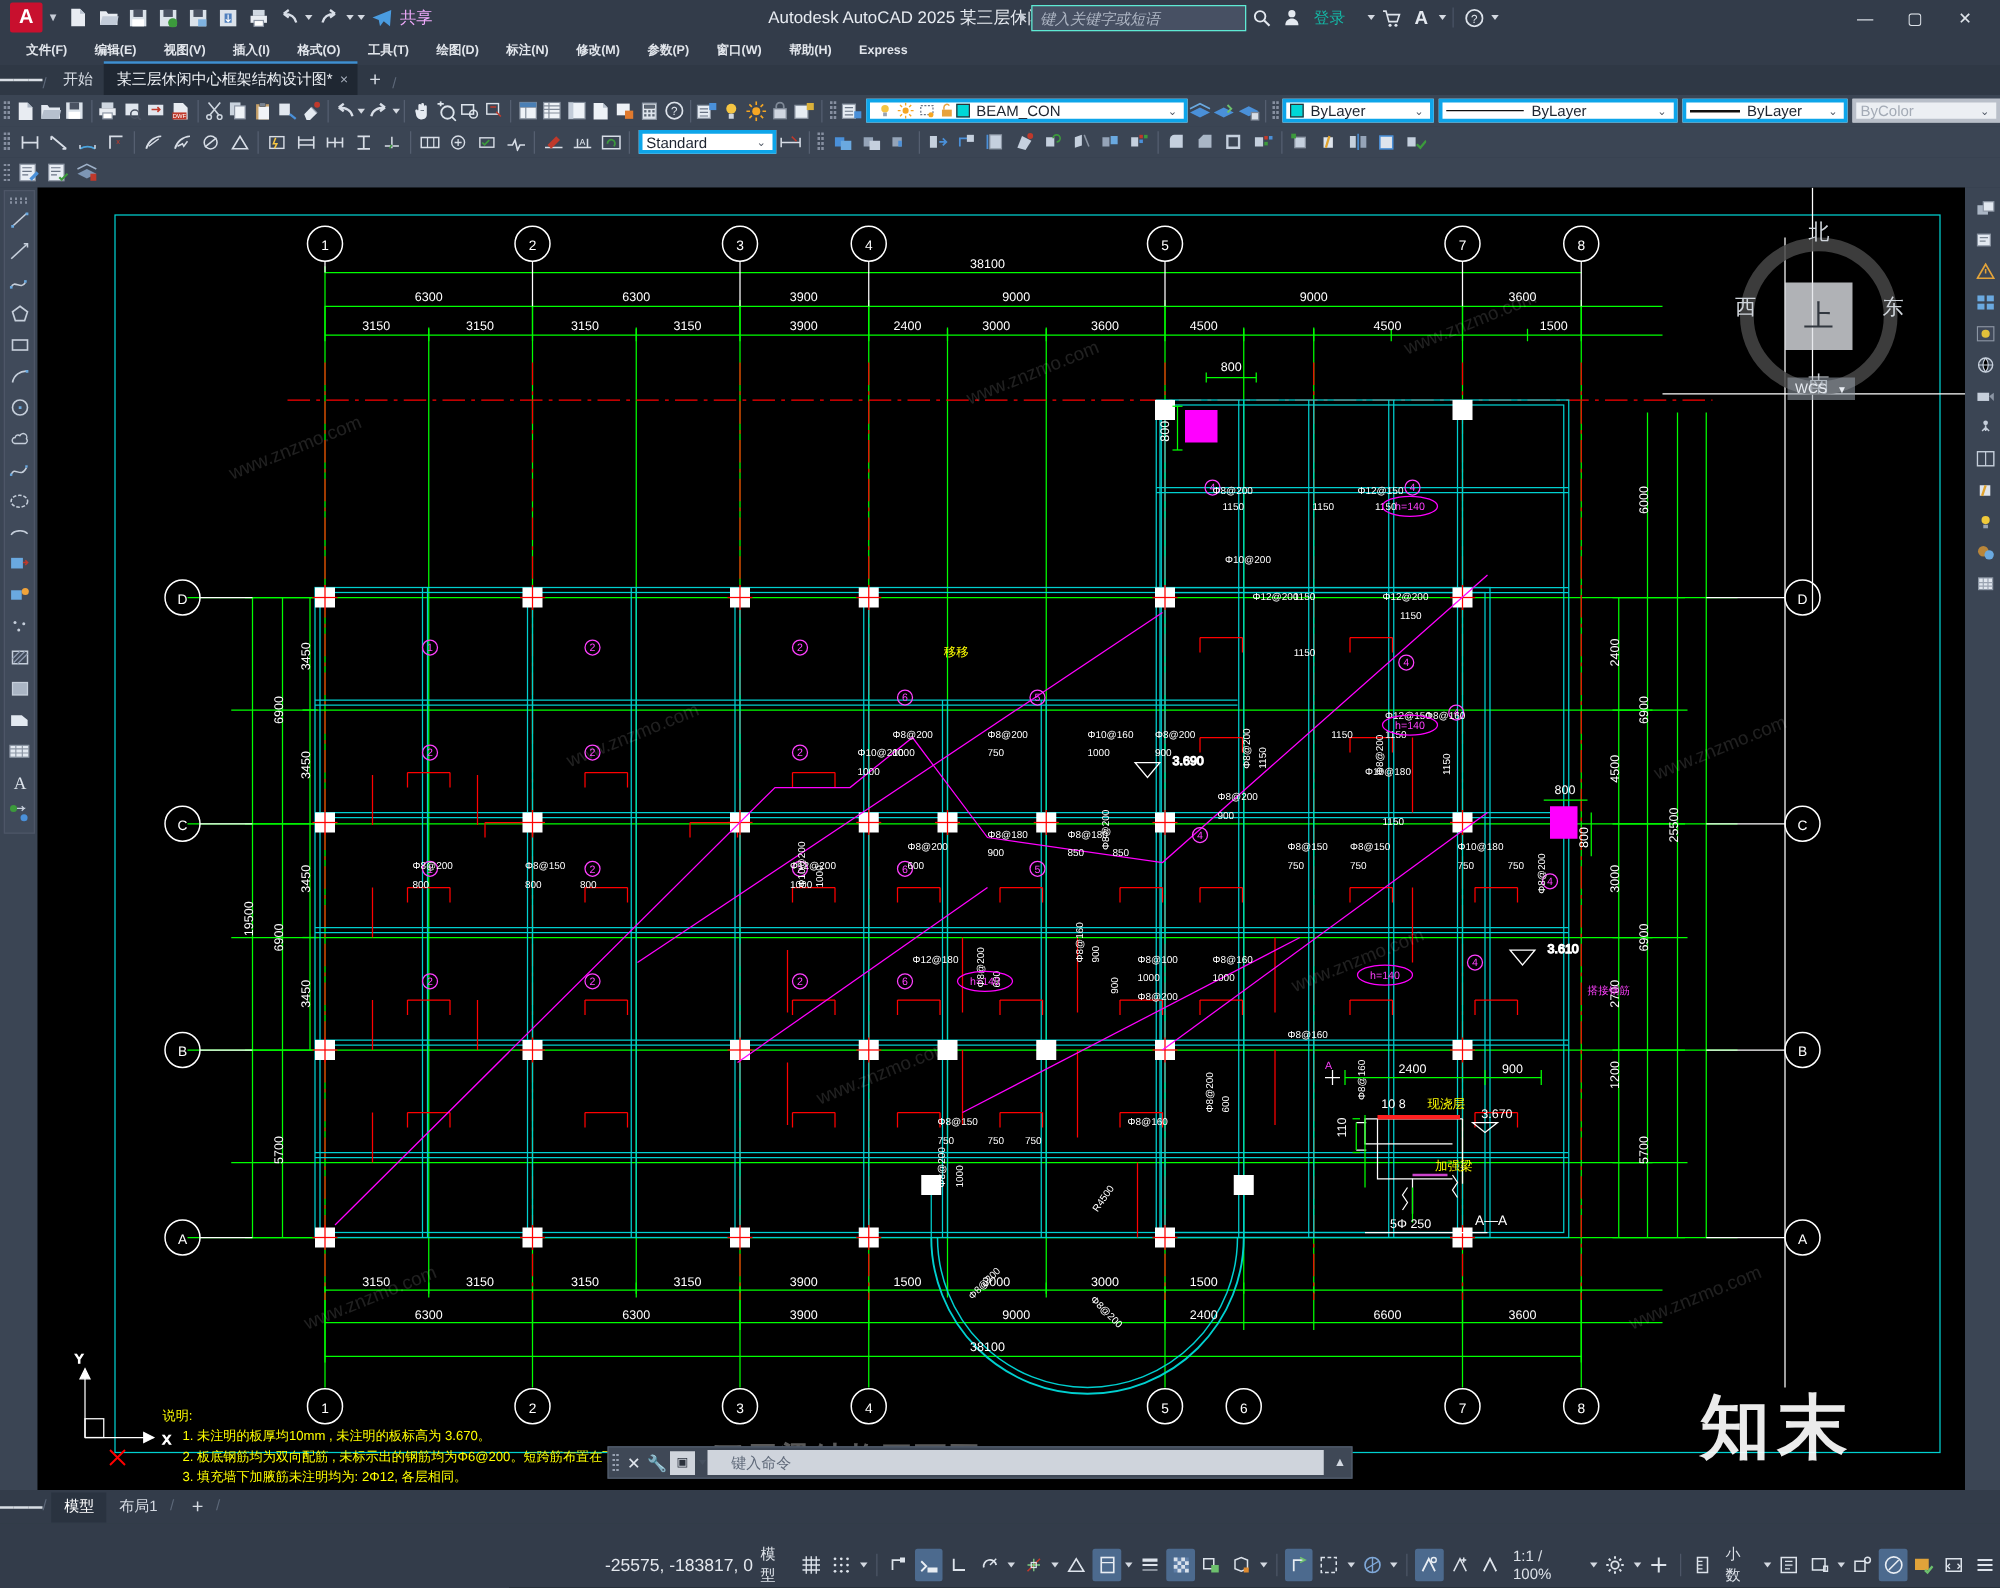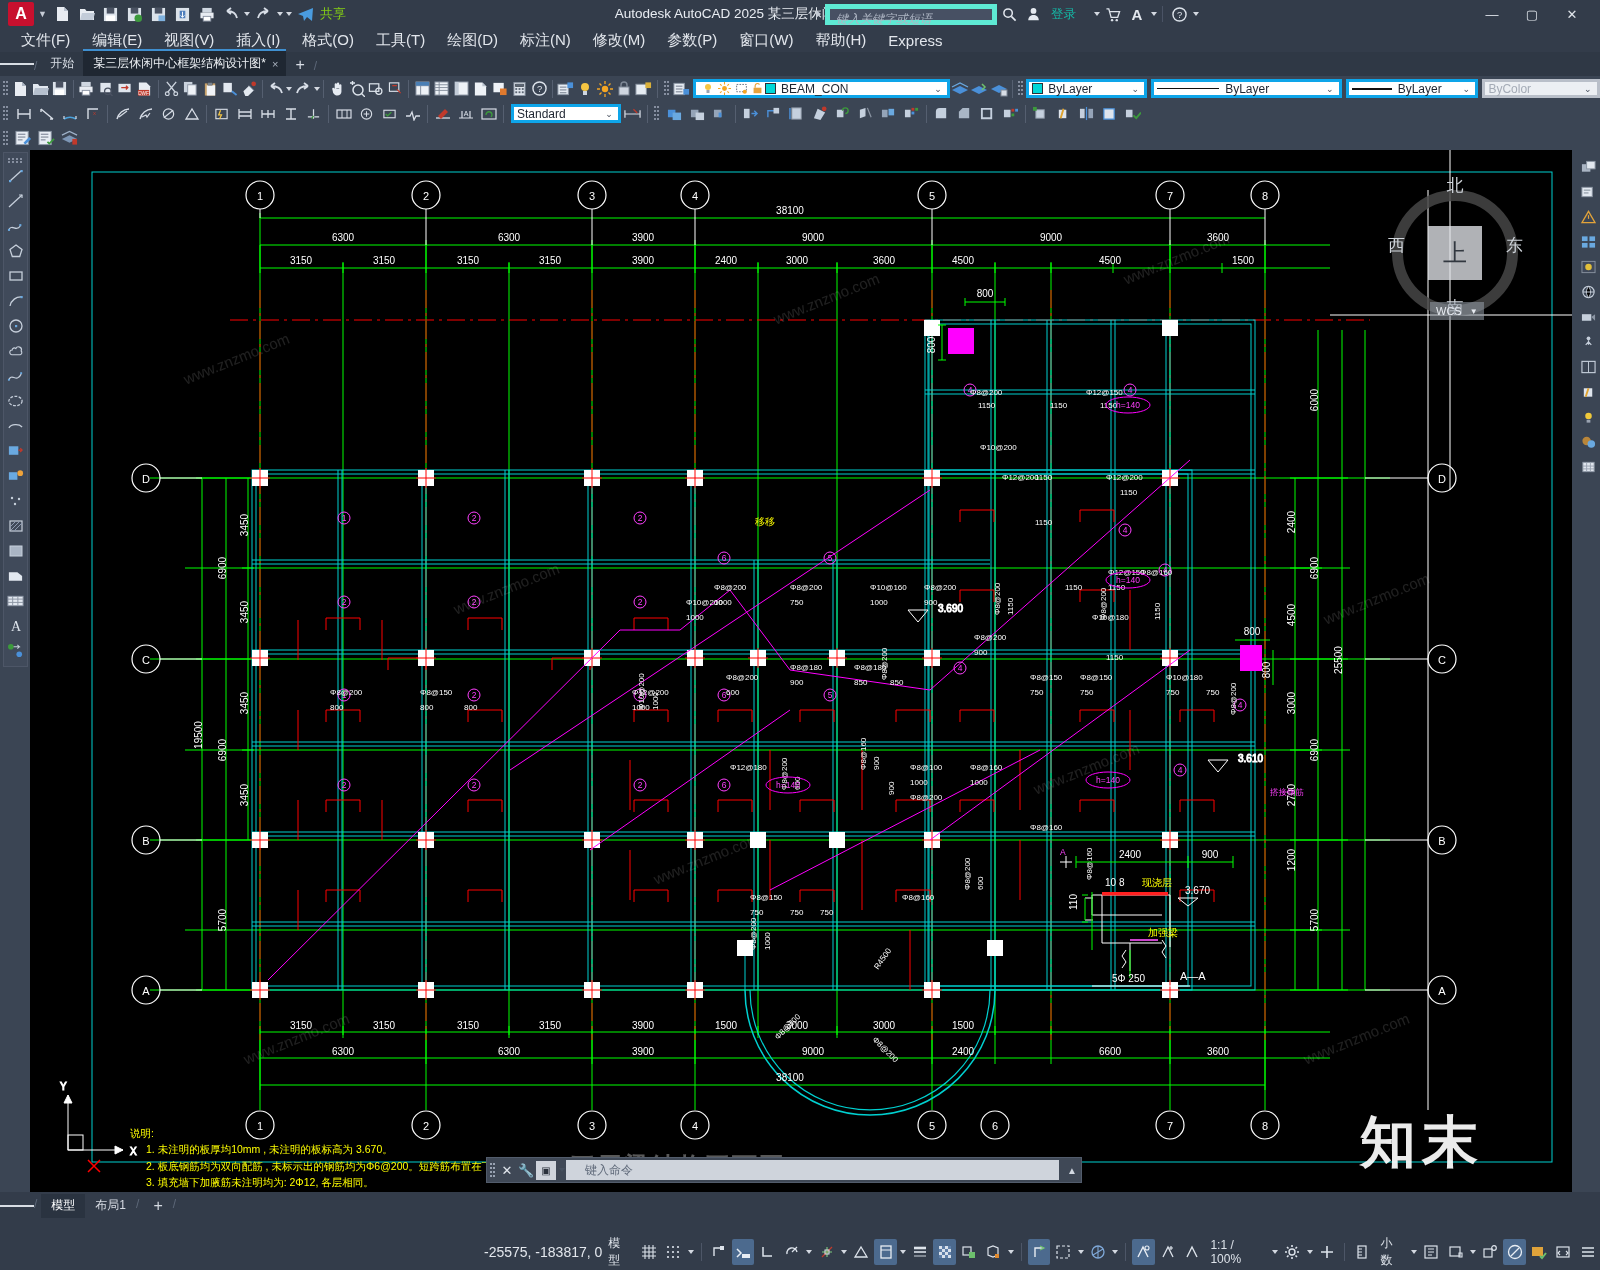--- a/index.html
+++ b/index.html
@@ -11,42 +11,42 @@
   .titlebar { position:absolute; left:0; top:0; width:1600px; height:28px;
     background:#333c4a; display:flex; align-items:center; }
   .alogo { width:26px; height:24px; margin-left:8px; background:#c8102e; color:#fff;
     font-weight:bold; font-size:16px; display:flex; align-items:center; justify-content:center;
     border-radius:2px;}
   .tb-caret { color:#c6ccd6; font-size:9px; margin:0 4px; }
   .qicon { width:22px; height:22px; margin:0 1px; display:flex; align-items:center;
     justify-content:center; color:#d6dbe3; font-size:14px; position:relative;}
   .qicon svg { display:block; }
   .qsep { width:1px; height:16px; background:#4a5365; margin:0 4px; }
-  .share { color:#84cc16; font-size:13px; margin-left:2px; display:flex; align-items:center; }
+  .share { color:#f0abfc; font-size:13px; margin-left:2px; display:flex; align-items:center; }
   .apptitle { position:absolute; left:0; top:0; width:1600px; height:28px;
     display:flex; align-items:center; justify-content:center; color:#e8ecf2;
     font-size:13.5px; pointer-events:none; }
   .srchwrap { position:absolute; right:400px; top:3px; display:flex; align-items:center; }
-  .srchbox { width:172px; height:21px; background:#475063; border:5px solid #5eead4;
+  .srchbox { width:172px; height:21px; background:#475063; border:1px solid #5eead4;
     color:#aeb6c4; font-size:12px; font-style:italic; padding:0 6px; line-height:20px;}
   .tri { width:0;height:0;border-left:5px solid #c3c9d3;border-top:4px solid transparent;
     border-bottom:4px solid transparent; margin-right:4px;}
   .login { color:#14b8a6; font-size:12.5px; margin-left:6px;font-family:Liberation Mono, monospace;}
   .winbtns { position:absolute; right:8px; top:0; height:28px; display:flex; align-items:center;}
   .winbtn { width:40px;height:28px;display:flex;align-items:center;justify-content:center;
     color:#dfe4ea;font-size:13px;}
   .winbtns2 { position:absolute; right:14px; top:28px; height:24px; display:flex; align-items:center;}
   .winbtn2 { width:28px;height:24px;display:flex;align-items:center;justify-content:center;
     color:#c2c9d4;font-size:11px;}
 
   
   .menubar { position:absolute; left:0; top:28px; width:1600px; height:24px;
     background:#333c4a; display:flex; align-items:center; padding-left:10px; }
-  .menuitem { color:#e2e6ec; font-size:15px; padding:0 11px; height:22px;
-    display:flex;align-items:center; }
+  .menuitem { color:#e2e6ec; font-size:10px; padding:0 11px; height:22px;
+    display:flex;align-items:center;font-weight:bold; }
 
   
   .tabrow { position:absolute; left:0; top:52px; width:1600px; height:24px;
     background:#2f3845; display:flex; align-items:flex-end; }
   .hamb { width:34px;height:24px;display:flex;align-items:center;justify-content:center;}
   .hamb div { width:15px;height:2px;background:#d8dde4;margin:1.5px 0;}
   .tslash { color:#5d6879; font-size:12px; margin:0 4px 3px 0;}
   .tabstart { color:#d9dee6; font-size:12px; padding:0 9px 4px; }
   .tabdoc { background:#1f2732; color:#eef1f5; font-size:12px; padding:4px 8px 4px 10px;
     border-top:2px solid #3f8fd0; display:flex;align-items:center; gap:6px; }

